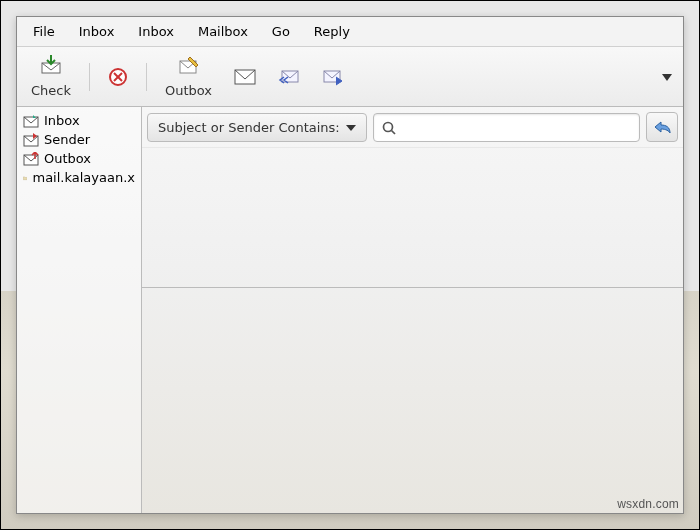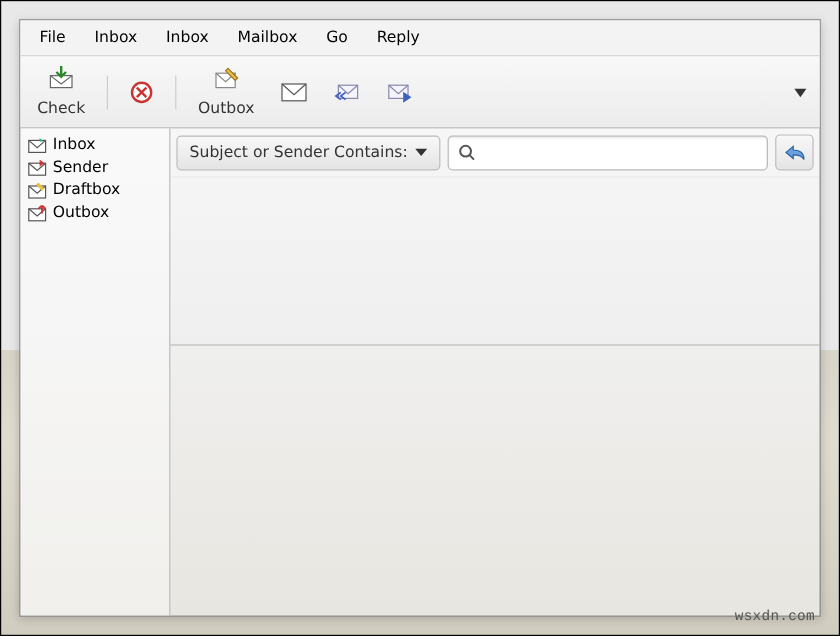--- a/index.html
+++ b/index.html
@@ -73,21 +73,21 @@
     }
     .content {
       flex: 1;
       display: flex;
       flex-direction: column;
     }
     .filterbar {
       display: flex;
       padding: 5px;
       gap: 6px;
-      align-items: center;
+      align-items: flex-end;
       border-bottom: 1px solid rgba(0,0,0,0.05);
     }
     .filter-btn {
       display: flex;
       align-items: center;
       gap: 6px;
       padding: 6px 10px;
       background: linear-gradient(to bottom,#f8f8f8,#e4e4e4);
       border: 1px solid #bbb;
       border-radius: 4px;
@@ -118,23 +118,23 @@
       border-radius: 4px;
       cursor: pointer;
     }
     .msglist { flex: 0 0 140px; border-bottom: 1px solid #bbb; }
     .preview { flex: 1; }
     .overflow-arrow {
       margin-left: auto;
     }
     .watermark {
       position: absolute;
-      bottom: 8px; right: 20px;
+      bottom: 18px; right: 20px;
       font-size: 12px; color: #555;
-      font-family: Liberation Mono, monospace;
+      font-family: Liberation Sans, sans-serif;
       letter-spacing: 0.2px;
     }
     svg { display: block; }
   </style>
 </head>
 <body>
 
 <div class="window">
 
   <div class="menubar">
@@ -214,31 +214,29 @@
             <rect x="1" y="3" width="14" height="10" fill="#fff" stroke="#555"></rect>
             <path d="M1 3 L8 9 L15 3" fill="none" stroke="#555"></path>
             <path d="M10 0 L14 3 L10 6 Z" fill="#c33"></path>
           </svg>
         <span>Sender</span>
       </div>
       <div class="item">
         <svg width="16" height="14" viewBox="0 0 16 14">
             <rect x="1" y="3" width="14" height="10" fill="#fff" stroke="#555"></rect>
             <path d="M1 3 L8 9 L15 3" fill="none" stroke="#555"></path>
-            <path d="M9 0 L14 5 L12 7 L7 2 Z" fill="#e8c040"></path>
-          </svg>
-        <span>Draftbox</span>
-      </div>
-      <div class="item">
-        <svg width="16" height="14" viewBox="0 0 16 14">
-            <rect x="1" y="3" width="14" height="10" fill="#fff" stroke="#555"></rect>
-            <path d="M1 3 L8 9 L15 3" fill="none" stroke="#555"></path>
             <path d="M12 7 L12 0 M9 3 L12 0 L15 3" fill="none" stroke="#c33" stroke-width="1.5"></path>
           </svg>
         <span>Outbox</span>
+      </div>
+      <div class="item">
+        <svg width="16" height="14" viewBox="0 0 16 14">
+            <path d="M1 3 L6 3 L8 5 L15 5 L15 13 L1 13 Z" fill="#e8dcb0" stroke="#a89060"></path>
+          </svg>
+        <span>mail.kalayaan.x</span>
       </div>
     </div>
 
     <div class="content">
       <div class="filterbar">
         <div class="filter-btn">
           <span>Subject or Sender Contains:</span>
           <svg width="10" height="8" viewBox="0 0 10 8">
               <polygon points="0,1 10,1 5,7" fill="#333"></polygon>
             </svg>

